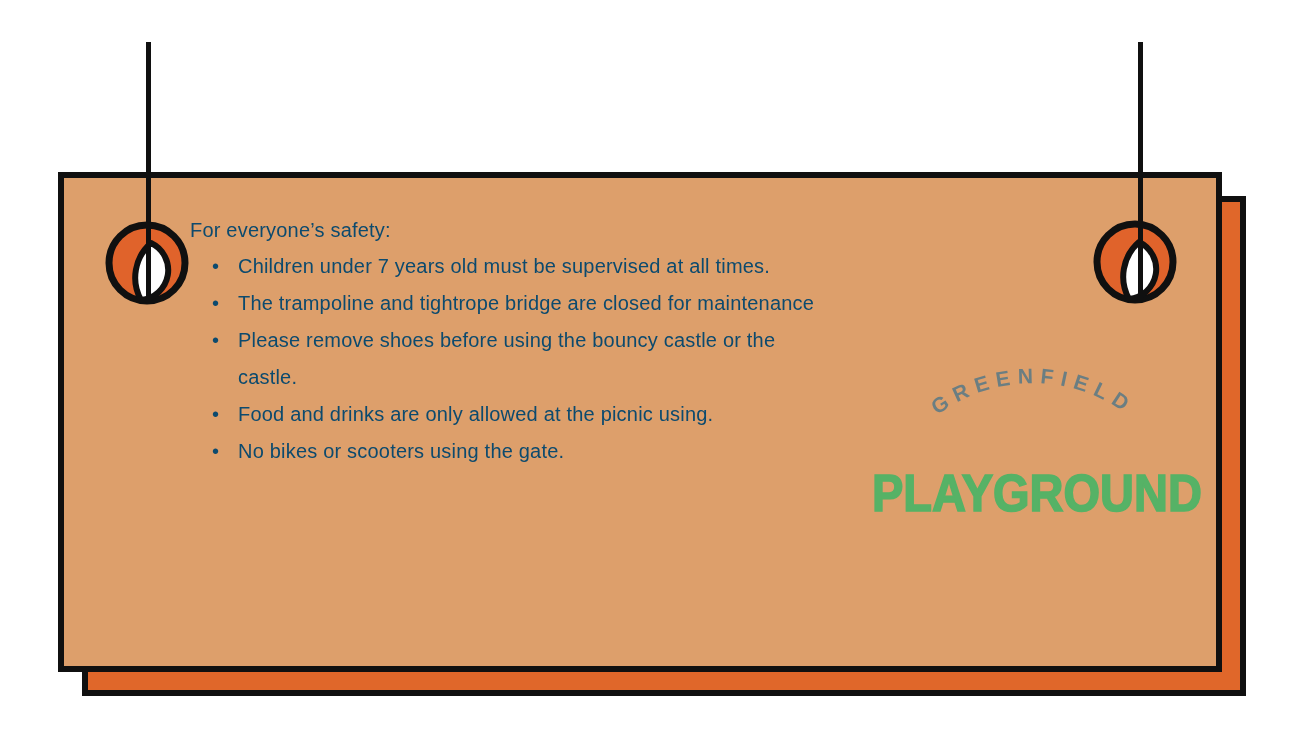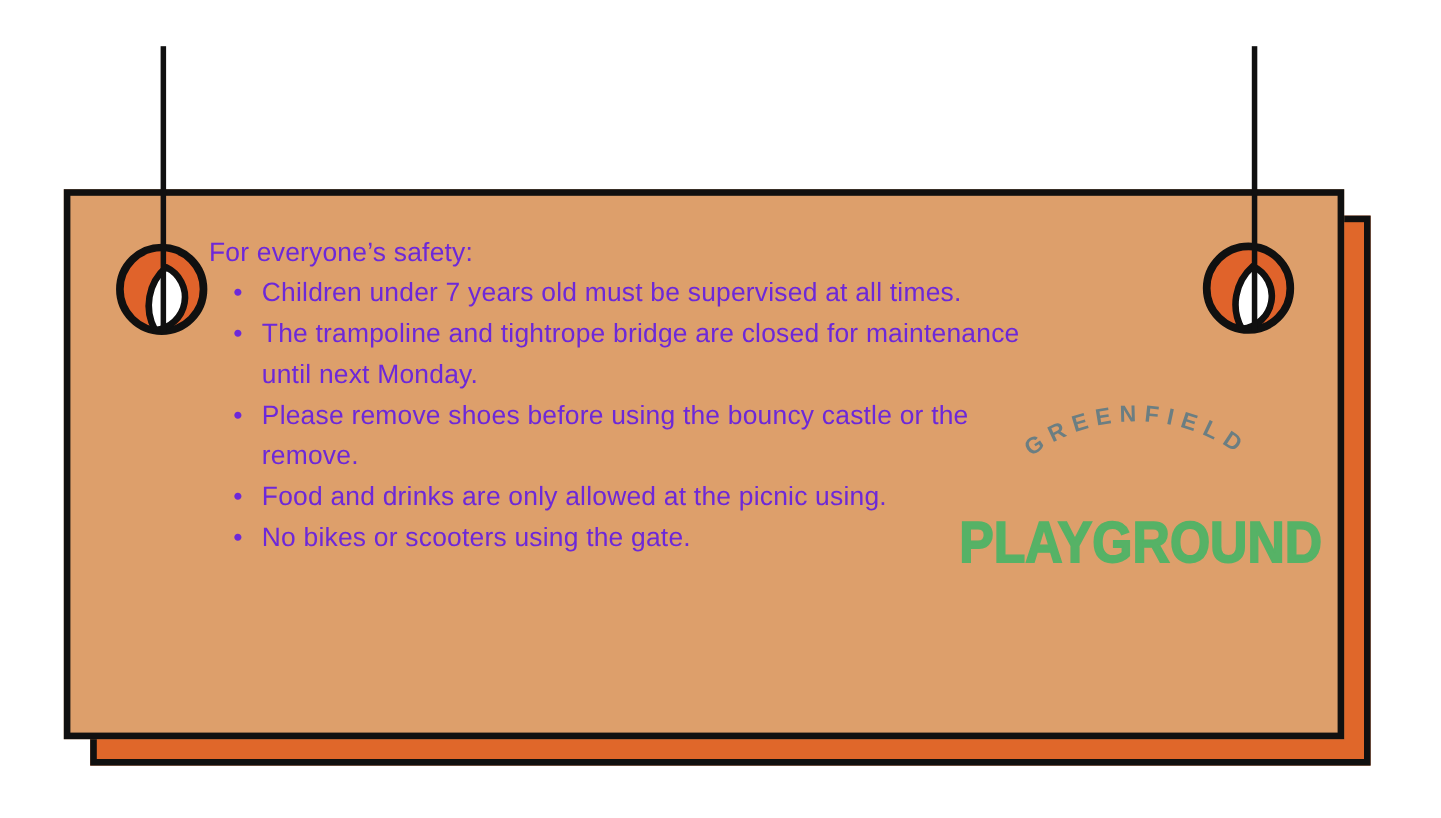--- a/index.html
+++ b/index.html
@@ -29,21 +29,21 @@
   .rope-right { left: 1138px; top: 42px; height: 259px; }
 
   
   .grommet { position: absolute; width: 96px; height: 96px; z-index: 4; }
   .grommet-left  { left: 99px;  top: 215px; }
   .grommet-right { left: 1087px; top: 214px; }
 
   
   .notice {
     position: absolute; left: 190px; top: 212px; width: 830px; z-index: 3;
-    color: #6d28d9; font-size: 24px; letter-spacing: 0.2px;
+    color: #0c4a6e; font-size: 20px; letter-spacing: 0.2px;
   }
   .notice-heading { line-height: 36px; height: 36px; white-space: nowrap; }
   .rule-row { display: flex; line-height: 37px; height: 37px; white-space: nowrap; }
   .rule-bullet { width: 26px; min-width: 26px; text-align: left; padding-left: 22px; box-sizing: content-box; }
   .rule-text { flex: 1; }
   .closing-text { margin-top: 37px; line-height: 37px; height: 37px; white-space: nowrap; }
   .signature-text { line-height: 37px; height: 37px; white-space: nowrap; }
 
   
   .logo { position: absolute; left: 872px; top: 390px; width: 322px; z-index: 3; }
@@ -86,30 +86,26 @@
 
     <div class="rule-row">
       <span class="rule-bullet">•</span>
       <span class="rule-text">Children under 7 years old must be supervised at all times.</span>
     </div>
     <div class="rule-row">
       <span class="rule-bullet">•</span>
       <span class="rule-text">The trampoline and tightrope bridge are closed for maintenance</span>
     </div>
     <div class="rule-row">
-      <span class="rule-bullet"></span>
-      <span class="rule-text">until next Monday.</span>
-    </div>
-    <div class="rule-row">
       <span class="rule-bullet">•</span>
       <span class="rule-text">Please remove shoes before using the bouncy castle or the</span>
     </div>
     <div class="rule-row">
       <span class="rule-bullet"></span>
-      <span class="rule-text">remove.</span>
+      <span class="rule-text">castle.</span>
     </div>
     <div class="rule-row">
       <span class="rule-bullet">•</span>
       <span class="rule-text">Food and drinks are only allowed at the picnic using.</span>
     </div>
     <div class="rule-row">
       <span class="rule-bullet">•</span>
       <span class="rule-text">No bikes or scooters using the gate.</span>
     </div>
 

